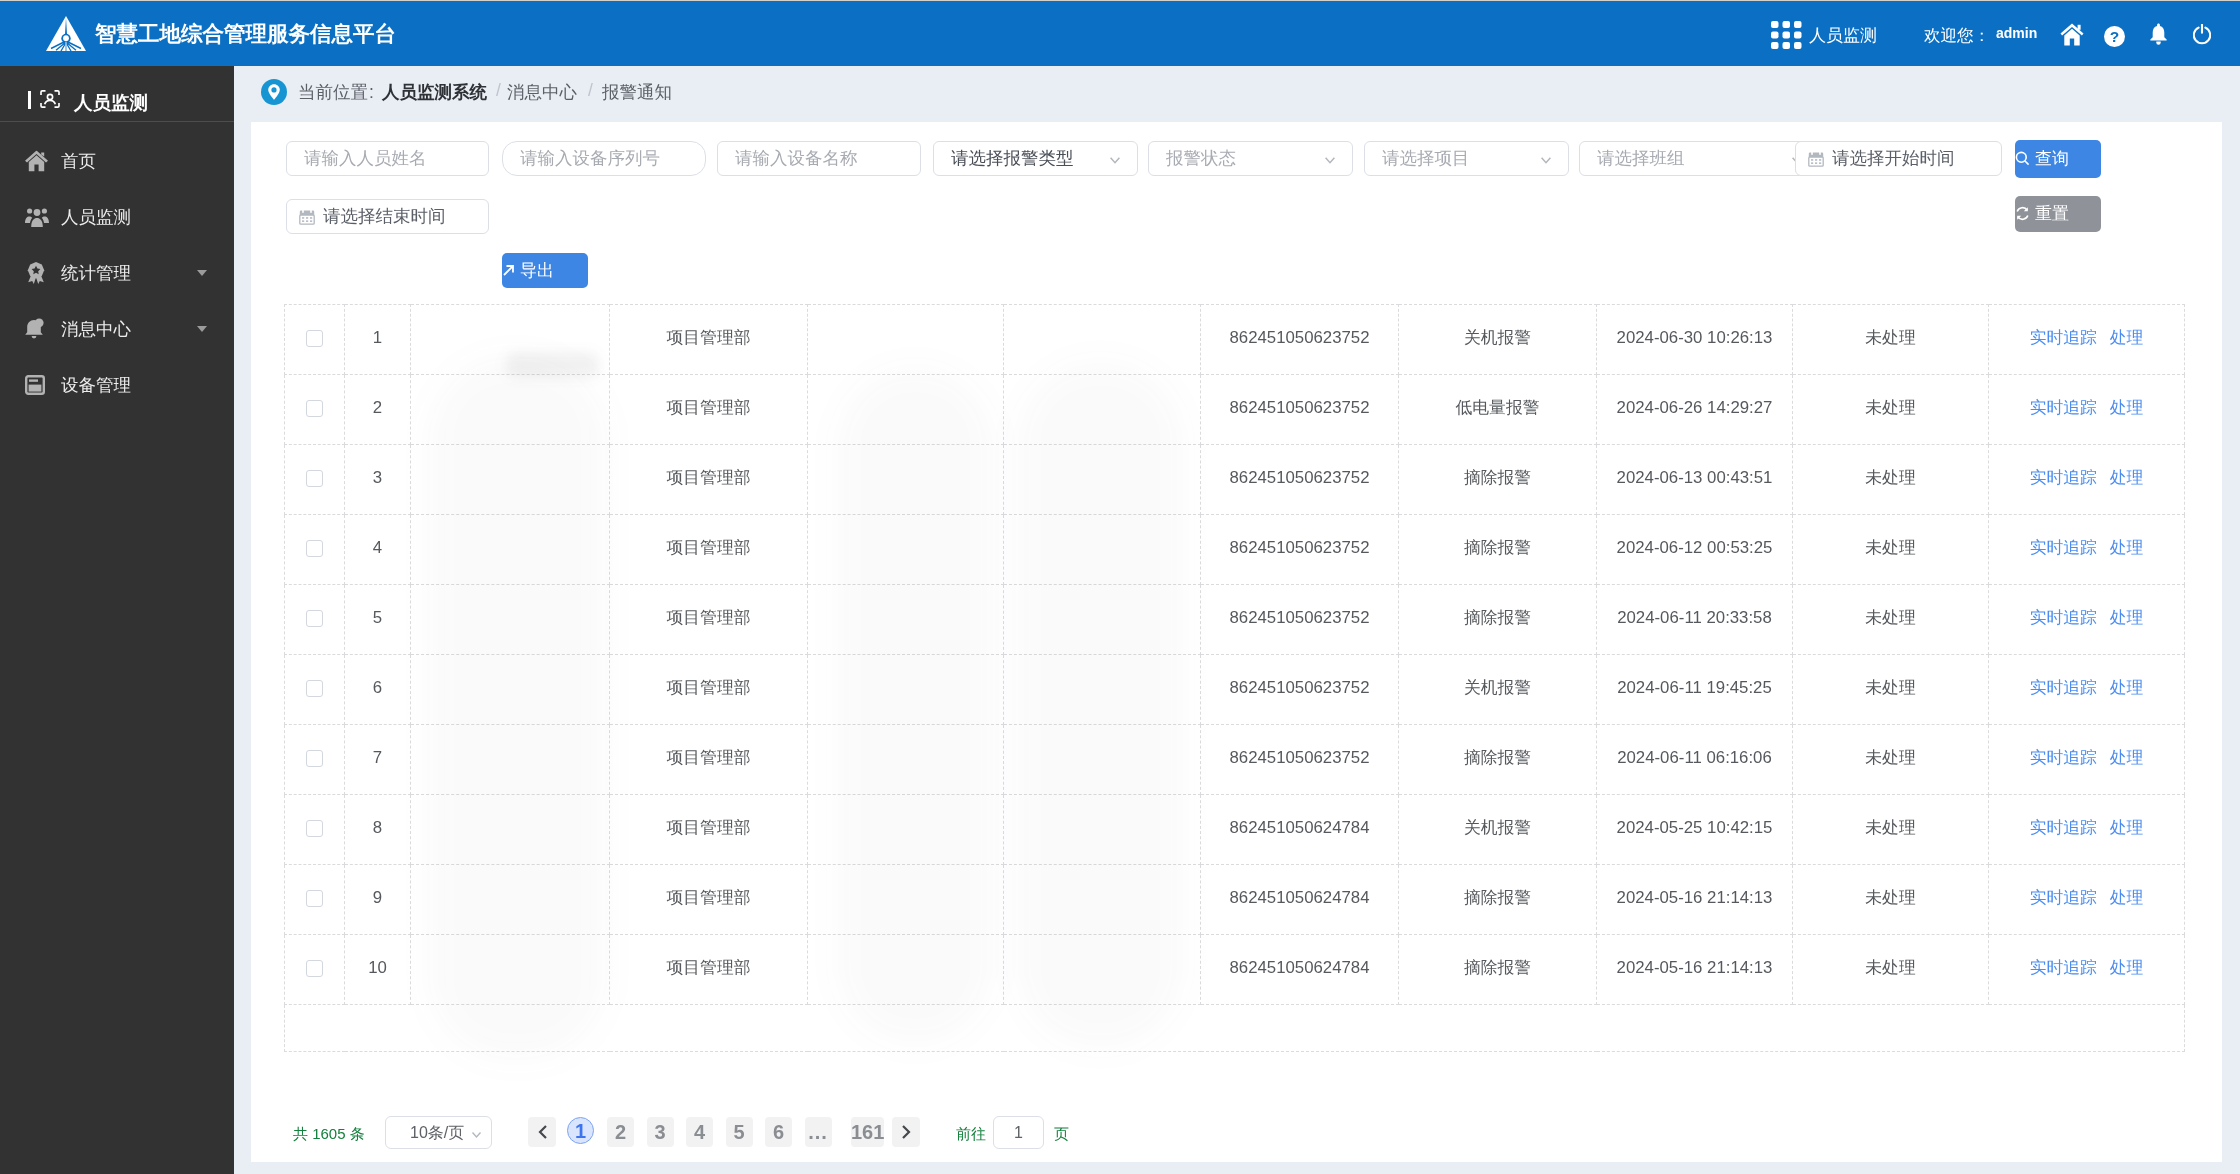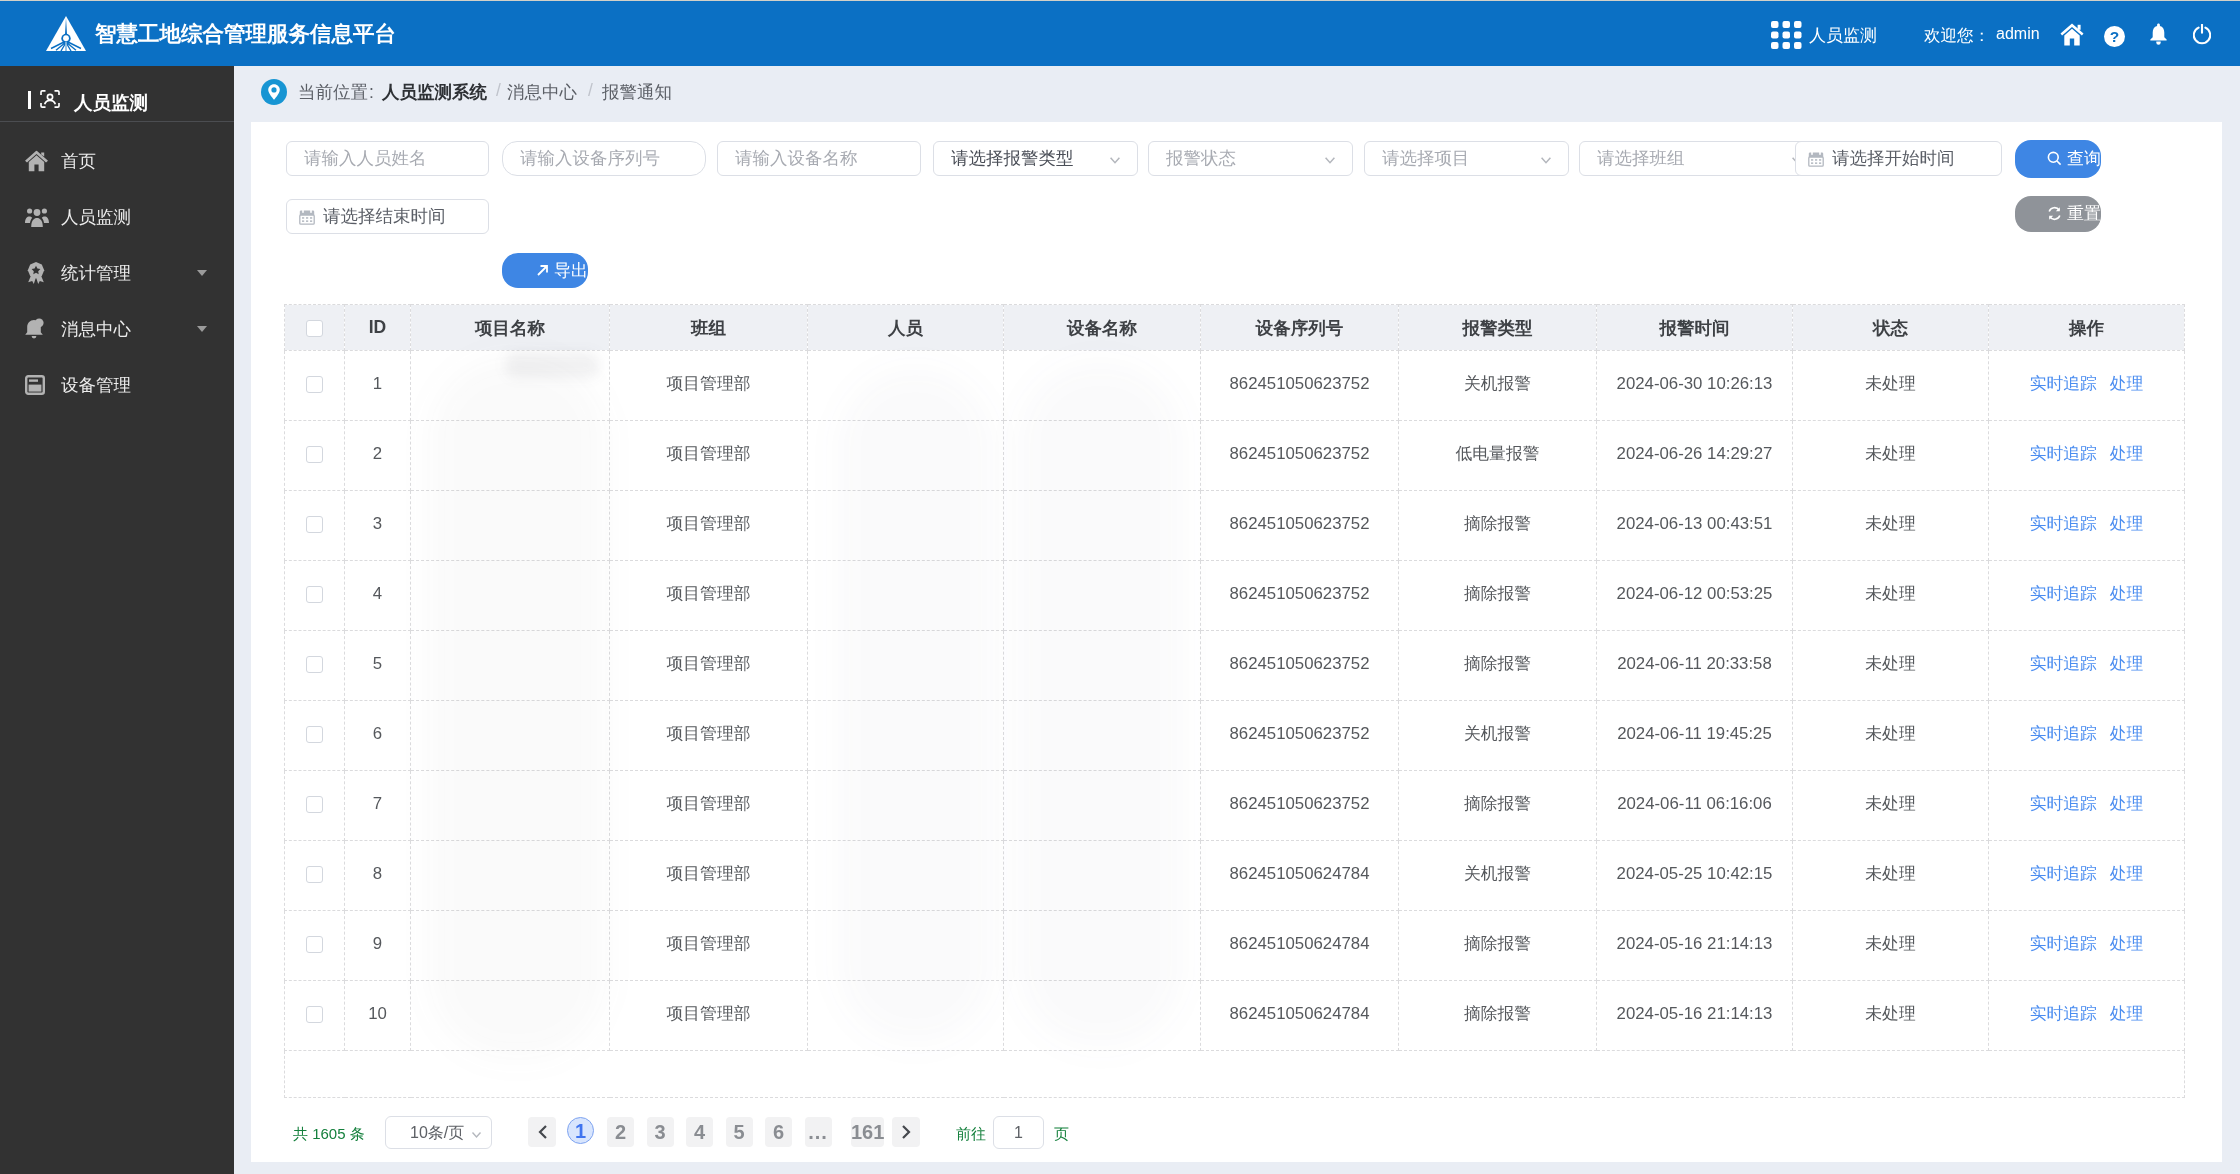--- a/index.html
+++ b/index.html
@@ -21,21 +21,21 @@
 .sb-text { position:absolute; left:61px; top:50%; transform:translateY(-50%); font-size:17.5px; color:#ededed; }
 .sb-caret { position:absolute; left:197px; top:50%; transform:translateY(-50%); width:0; height:0; border-left:5px solid transparent; border-right:5px solid transparent; border-top:6px solid #9b9b9b; }
 #pin { position:absolute; left:261px; top:79px; }
 .crumb-t { position:absolute; top:80px; font-size:17.5px; color:#5b5f66; }
 
 #panel { position:absolute; left:251px; top:115px; width:1971px; height:1040px; background:#fff;margin-top:7px; }
 .inp { position:absolute; height:35px; background:#fff; border:1px solid #dcdfe6; border-radius:6px; font-size:17.5px; line-height:33px; color:#a8abb2; }
 .inp .ph { padding-left:17px; }
 .sel-arrow { position:absolute; right:14px; top:13px; width:16px; height:11px; }
 .cal-ico { position:absolute; left:12px; top:9px; }
-.btn { position:absolute; border-radius:16px; color:#fff; font-size:17px; text-align:right; }
+.btn { position:absolute; border-radius:5px; color:#fff; font-size:17px; text-align:left; }
 
 #tblwrap { position:absolute; left:33px; top:182px; }
 table { border-collapse:collapse; table-layout:fixed; width:1901px; }
 th { background:#eef0f4; font-weight:bold; color:#3e4145; font-size:17.5px; height:46px; }
 td { height:70px; padding-bottom:4px; text-align:center; font-size:16.8px; color:#55585c; }
 th, td { border:1px dashed #dbdbdd; overflow:hidden; }
 td.sp { height:47px; }
 .cbx { display:inline-block; width:17px; height:17px; border:1px solid #d3d7de; border-radius:3px; background:#fff; vertical-align:middle; }
 .oplink { color:#4b8df0; }
 
@@ -69,21 +69,21 @@
       <rect x="0" y="10.5" width="7.5" height="7" rx="2"></rect>
           <rect x="11.5" y="10.5" width="7.5" height="7" rx="2"></rect>
           <rect x="23" y="10.5" width="7.5" height="7" rx="2"></rect>
       <rect x="0" y="21" width="7.5" height="7" rx="2"></rect>
           <rect x="11.5" y="21" width="7.5" height="7" rx="2"></rect>
           <rect x="23" y="21" width="7.5" height="7" rx="2"></rect>
     </g>
   </svg>
   <div class="tb-abs" style="left:1809px;top:24px;font-size:17px;">人员监测</div>
   <div class="tb-abs" style="left:1924px;top:25px;font-size:16.5px;">欢迎您：</div>
-  <div class="tb-abs" style="left:1996px;top:25px;font-size:16px;">admin</div>
+  <div class="tb-abs" style="left:1996px;top:25px;font-size:14px;font-weight:bold;">admin</div>
   <svg class="tb-abs" style="left:2060px;top:23px;" width="24" height="23" viewBox="0 0 24 23">
     <path d="M12 0.5 L23.5 10.6 L21.9 12.4 L12 3.9 L2.1 12.4 L0.5 10.6 Z" fill="#fff"></path>
     <rect x="17.6" y="1.8" width="3" height="5" fill="#fff"></rect>
     <path d="M4.3 12.4 L12 5.8 L19.7 12.4 L19.7 22.5 L14.2 22.5 L14.2 15.6 L9.8 15.6 L9.8 22.5 L4.3 22.5 Z" fill="#fff"></path>
   </svg>
   <svg class="tb-abs" style="left:2104px;top:26px;" width="21" height="21" viewBox="0 0 21 21">
     <circle cx="10.5" cy="10.5" r="10.5" fill="#fff"></circle>
     <text x="10.5" y="15.8" text-anchor="middle" font-size="15.5" font-weight="bold" fill="#0b70c4" font-family="Liberation Sans, sans-serif">?</text>
   </svg>
   <svg class="tb-abs" style="left:2150px;top:23px;" width="17" height="23" viewBox="0 0 17 23">
@@ -266,33 +266,20 @@
             <col style="width:198px">
             <col style="width:196px">
             <col style="width:197px">
             <col style="width:198px">
             <col style="width:198px">
             <col style="width:196px">
             <col style="width:196px">
             <col style="width:196px">
           </colgroup>
     <tbody>
-            <tr>
-              <th><span class="cbx"></span></th>
-              <th>ID</th>
-              <th>项目名称</th>
-              <th>班组</th>
-              <th>人员</th>
-              <th>设备名称</th>
-              <th>设备序列号</th>
-              <th>报警类型</th>
-              <th>报警时间</th>
-              <th>状态</th>
-              <th>操作</th>
-            </tr>
     <tr>
               <td><span class="cbx"></span></td>
               <td>1</td>
               <td></td>
               <td>项目管理部</td>
               <td></td>
               <td></td>
               <td>862451050623752</td>
               <td>关机报警</td>
               <td>2024-06-30 10:26:13</td>

